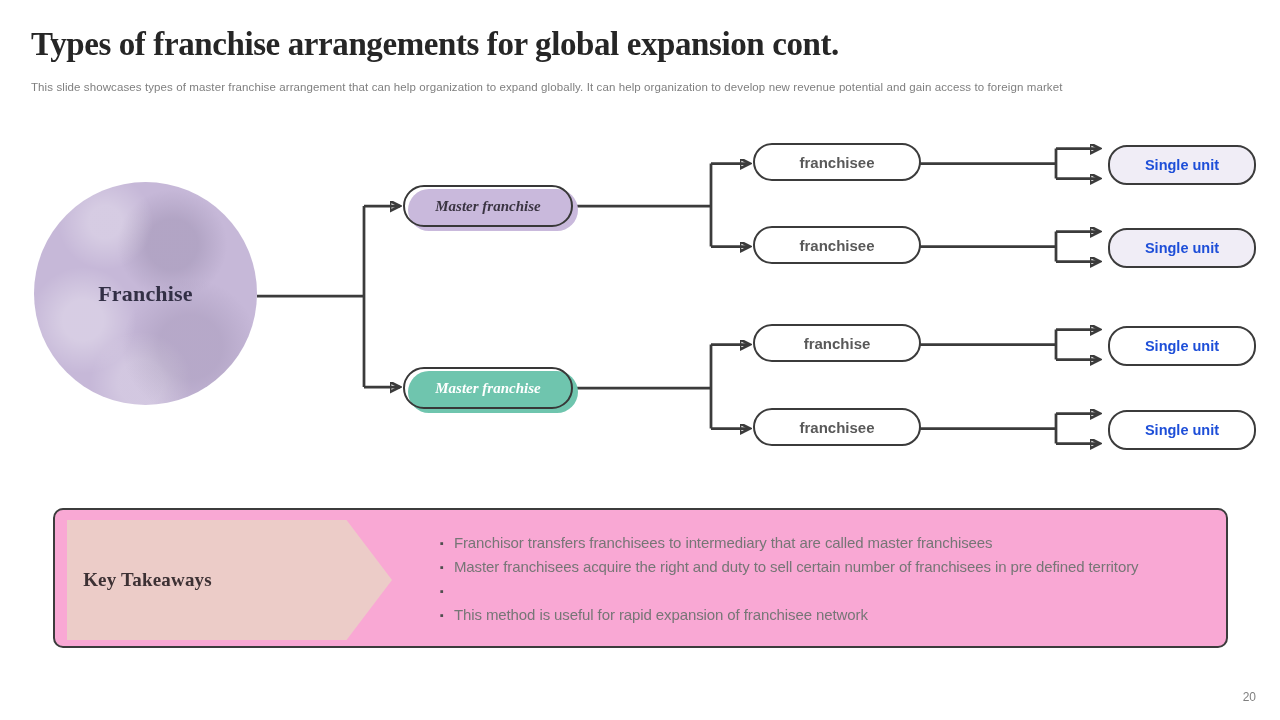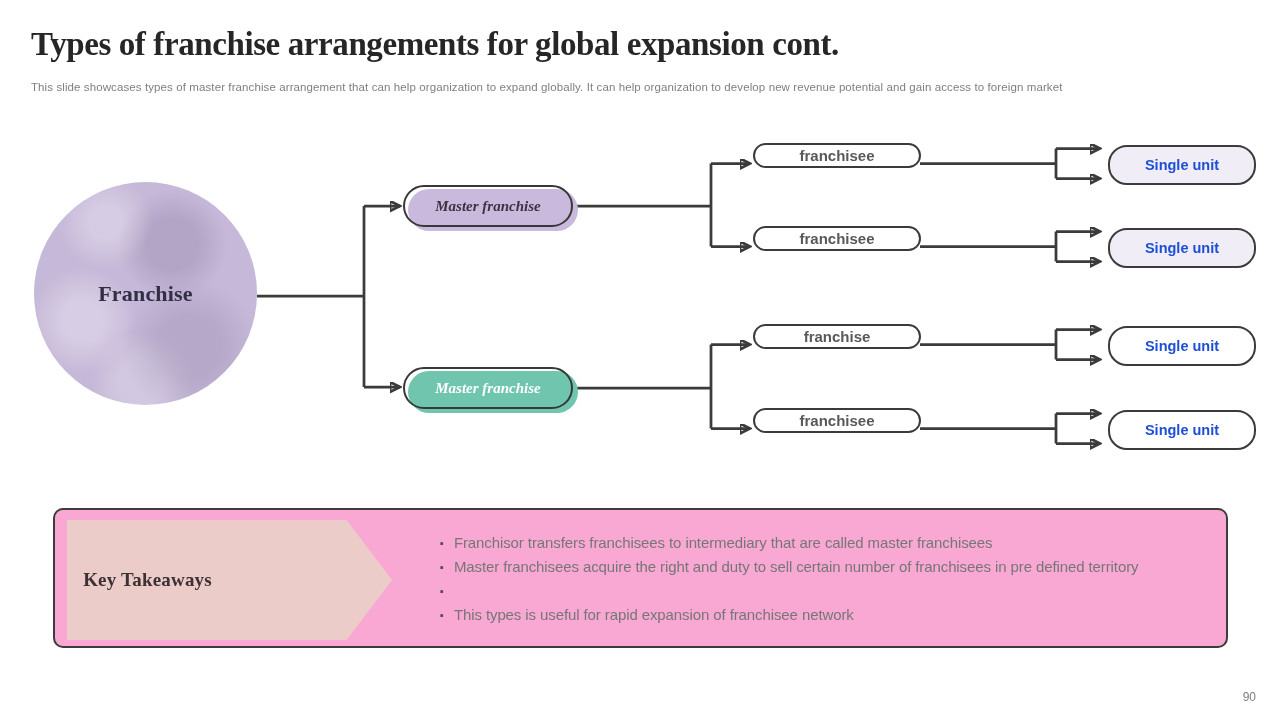--- a/index.html
+++ b/index.html
@@ -47,21 +47,21 @@
     position:absolute; inset:0; border:2.5px solid #383838; border-radius:21px;
     display:flex; align-items:center; justify-content:center;font-style:italic;
   }
   .master .txt { font-family:"Liberation Serif", serif; font-weight:700; font-size:15px; }
   .master.purple .txt { color:#3a3442; }
   .master.teal   .txt { color:#ffffff; }
   .m1 { left:403px; top:185px; }
   .m2 { left:403px; top:367px; }
   
   .fr-pill {
-    position:absolute; left:753px; width:168px; height:25px; z-index:2;
+    position:absolute; left:753px; width:168px; height:38px; z-index:2;
     background:#ffffff; border:2.5px solid #3b3b3b; border-radius:21px;
     display:flex; align-items:center; justify-content:center;
     font-weight:700; font-size:15px; color:#595959;
   }
   .f1 { top:143px; } .f2 { top:226px; } .f3 { top:324px; } .f4 { top:408px; }
   
   .unit-pill {
     position:absolute; left:1108px; width:148px; height:40px; z-index:2;
     border:2.5px solid #3b3b3b; border-radius:19px;
     display:flex; align-items:center; justify-content:center;
@@ -187,19 +187,19 @@
     </div>
     <div class="tk-row">
       <span class="sq">▪</span>
       <span class="bl">Master franchisees acquire the right and duty to sell certain number of franchisees in pre defined territory</span>
     </div>
     <div class="tk-row">
       <span class="sq">▪</span>
     </div>
     <div class="tk-row">
       <span class="sq">▪</span>
-      <span class="bl">This types is useful for rapid expansion of franchisee network</span>
-    </div>
-  </div>
-
-  <div class="page-num">90</div>
+      <span class="bl">This method is useful for rapid expansion of franchisee network</span>
+    </div>
+  </div>
+
+  <div class="page-num">20</div>
 
 </div>
 
 </body></html>

